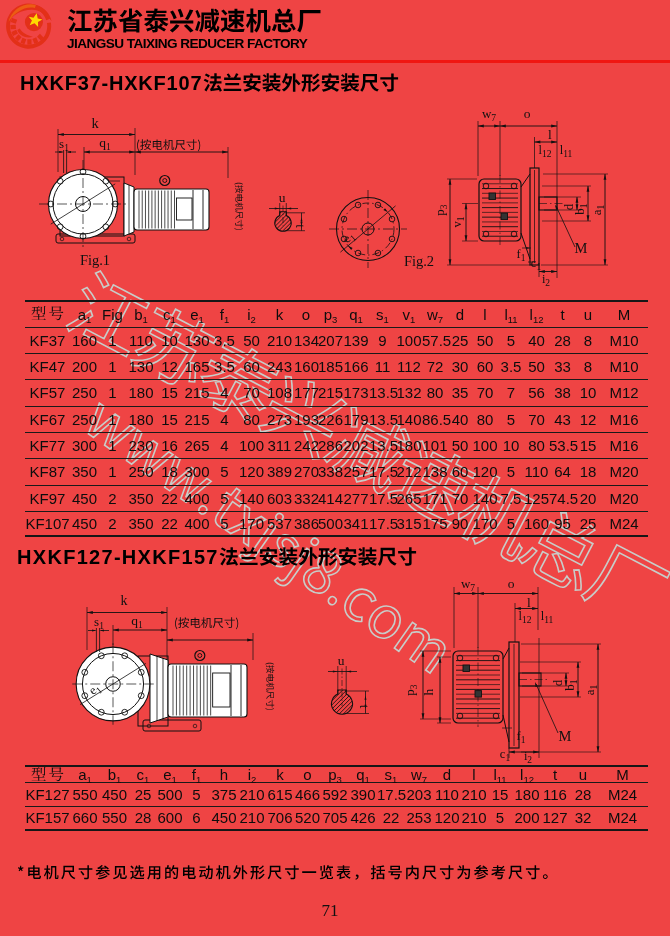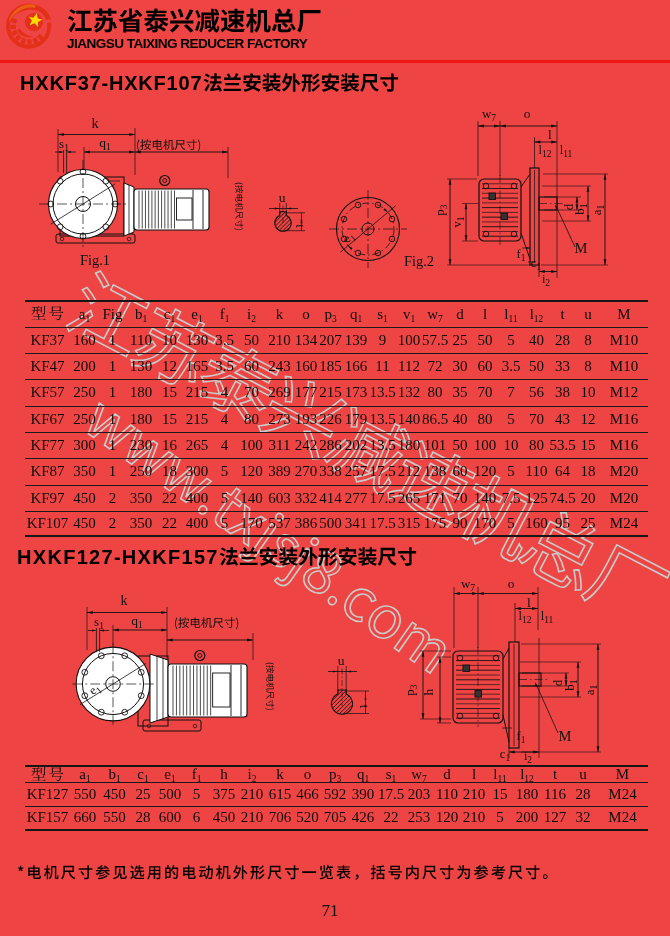--- a/index.html
+++ b/index.html
@@ -1,18 +1,18 @@
 <!DOCTYPE html>
 <html><head><meta charset="utf-8">
 <style>
 html,body{margin:0;padding:0;background:#fff;}
 #page{position:relative;width:670px;height:936px;background:#ef4444;overflow:hidden;
       font-family:"Liberation Sans", sans-serif;}
 .abs{position:absolute;}
-table.dat{border-collapse:collapse;table-layout:fixed;font-family:Liberation Serif, serif;
+table.dat{border-collapse:collapse;table-layout:fixed;font-family:Liberation Sans, sans-serif;
   font-size:15px;color:#0d0d0d;}
 table.dat td{text-align:center;padding:0;white-space:nowrap;overflow:visible;line-height:1.0;}
 sub.s{font-size:9.5px;vertical-align:-3px;line-height:0;}
 </style></head><body>
 <div id="page">
 
 <svg class="abs" style="left:0;top:0" width="670" height="936" viewBox="0 0 670 936">
 <g transform="translate(62,322) rotate(27.5)" stroke="#c8ccc8" stroke-width="1.65" fill="none">
 <path d="M7.3 -58.8C11.9 -56.2 17.9 -52.3 20.9 -49.7L24.4 -54.3C21.4 -56.7 15.2 -60.4 10.6 -62.9ZM3.2 -37.9C7.9 -35.6 14.1 -32.0 17.2 -29.6L20.4 -34.4C17.2 -36.7 10.9 -40.1 6.3 -42.1ZM5.8 1.2 10.5 5.1C15.0 -2.0 20.3 -11.5 24.3 -19.5L20.2 -23.3C15.8 -14.7 9.8 -4.6 5.8 1.2ZM24.8 -4.6V1.1H73.0V-4.6H51.1V-51.0H68.7V-56.7H28.4V-51.0H44.9V-4.6Z M89.2 -24.6C86.8 -19.5 83.0 -12.8 78.5 -8.8L83.2 -5.9C87.5 -10.2 91.3 -17.1 93.8 -22.3ZM132.3 -23.0C135.5 -17.7 139.0 -10.5 140.3 -6.0L145.4 -8.1C143.8 -12.5 140.3 -19.5 137.1 -24.8ZM83.0 -36.1V-30.6H104.1C102.2 -16.3 97.0 -4.6 78.8 1.6C79.9 2.7 81.5 4.9 82.1 6.2C101.9 -1.0 107.7 -14.4 109.8 -30.6H125.9C125.1 -10.3 124.1 -2.2 122.4 -0.4C121.7 0.5 121.0 0.6 119.6 0.5C118.1 0.5 114.3 0.5 110.2 0.2C111.0 1.6 111.7 3.9 111.8 5.3C115.7 5.5 119.7 5.6 121.9 5.5C124.4 5.2 126.0 4.6 127.6 2.8C129.9 -0.1 131.0 -8.5 132.0 -33.3C132.1 -34.1 132.1 -36.1 132.1 -36.1H110.4L110.9 -44.0H105.1L104.7 -36.1ZM121.4 -63.8V-56.5H100.5V-63.8H94.8V-56.5H77.7V-51.2H94.8V-42.9H100.5V-51.2H121.4V-42.9H127.1V-51.2H144.5V-56.5H127.1V-63.8Z M163.9 -17.4C166.9 -15.0 170.5 -11.6 172.1 -9.3L176.2 -12.5C174.5 -14.8 170.9 -18.2 167.7 -20.4ZM198.8 -21.0C196.9 -18.3 193.9 -15.0 191.1 -12.2L187.0 -14.1V-27.6H181.4V-11.9C171.5 -8.3 161.2 -4.7 154.5 -2.6L157.2 2.2C164.1 -0.3 172.9 -3.7 181.4 -7.1V-0.2C181.4 0.7 181.1 1.0 180.1 1.1C179.1 1.1 175.6 1.1 171.7 1.0C172.4 2.4 173.3 4.3 173.5 5.6C178.8 5.6 182.2 5.6 184.2 4.9C186.4 4.1 187.0 2.8 187.0 -0.2V-8.7C194.8 -5.1 203.5 -0.4 208.5 2.8L211.8 -1.5C207.9 -3.9 201.9 -7.1 195.7 -10.1C198.3 -12.5 201.1 -15.4 203.4 -18.0ZM180.9 -63.8C180.6 -61.4 180.2 -59.1 179.6 -56.6H154.0V-51.9H178.4C177.7 -49.9 177.0 -47.9 176.2 -45.9H157.9V-41.3H174.0C172.9 -39.1 171.7 -37.0 170.2 -35.0H149.9V-30.2H166.6C162.0 -24.7 156.2 -19.8 148.9 -16.0C150.3 -15.2 152.3 -13.4 153.2 -12.1C161.7 -16.9 168.4 -23.2 173.6 -30.2H193.5C198.8 -22.6 207.3 -16.3 215.9 -12.8C216.8 -14.4 218.4 -16.5 219.8 -17.6C212.3 -20.0 204.9 -24.6 200.0 -30.2H218.0V-35.0H176.8C178.0 -37.0 179.2 -39.2 180.2 -41.3H211.4V-45.9H182.2C183.0 -47.9 183.7 -49.9 184.3 -51.9H214.6V-56.6H185.6C186.1 -58.8 186.5 -61.0 186.9 -63.2Z M223.0 -27.2V-21.8H291.0V-27.2ZM265.4 -14.8C272.4 -8.5 281.3 0.4 285.6 5.7L291.0 2.5C286.5 -2.9 277.4 -11.4 270.5 -17.6ZM242.1 -17.8C238.1 -11.2 229.9 -3.4 222.4 1.5C223.8 2.5 226.0 4.4 227.1 5.6C234.8 0.3 243.0 -8.0 248.3 -15.5ZM223.4 -54.9C228.1 -48.0 233.0 -38.7 234.9 -32.6L240.4 -35.1C238.4 -41.2 233.5 -50.2 228.6 -57.0ZM246.1 -60.9C249.9 -53.7 253.4 -44.0 254.6 -37.8L260.3 -39.7C259.0 -46.1 255.3 -55.5 251.4 -62.7ZM283.5 -60.6C279.7 -51.5 272.8 -39.1 267.3 -31.5L272.9 -29.6C278.4 -37.1 285.1 -48.9 290.1 -58.8Z M350.0 -60.9C353.6 -58.3 357.6 -54.6 359.6 -52.1L363.1 -55.2C361.1 -57.7 356.9 -61.2 353.4 -63.5ZM322.5 -40.3V-35.8H341.6V-40.3ZM295.7 -58.3C299.4 -52.7 303.4 -45.4 305.1 -40.7L309.9 -43.0C308.1 -47.7 303.9 -54.9 300.1 -60.3ZM294.8 -0.2 299.8 2.2C303.1 -5.1 307.0 -15.2 309.9 -23.8L305.5 -26.2C302.4 -17.1 297.9 -6.5 294.8 -0.2ZM323.3 -29.8V-4.3H327.8V-8.6H341.2V-29.8ZM327.8 -25.2H337.0V-13.3H327.8ZM342.6 -63.5 343.1 -51.5H314.4V-31.1C314.4 -20.7 313.7 -6.7 306.9 3.3C308.1 4.0 310.3 5.5 311.2 6.4C318.4 -4.3 319.5 -19.9 319.5 -31.1V-46.3H343.4C344.1 -33.5 345.2 -22.1 347.1 -13.3C342.8 -7.1 337.7 -1.9 331.4 2.1C332.5 3.0 334.4 4.8 335.2 5.7C340.3 2.2 344.7 -2.1 348.6 -7.1C351.0 1.2 354.3 6.1 358.8 6.2C361.5 6.3 364.4 3.0 365.8 -9.3C364.9 -9.8 362.7 -11.1 361.8 -12.1C361.2 -4.5 360.2 -0.2 358.8 -0.2C356.3 -0.4 354.2 -5.0 352.4 -12.6C357.1 -20.1 360.6 -28.9 363.1 -39.1L358.1 -40.1C356.4 -32.7 354.1 -26.0 351.1 -20.0C349.8 -27.4 348.9 -36.4 348.3 -46.3H364.4V-51.5H348.1C347.9 -55.3 347.8 -59.4 347.7 -63.5Z M370.2 -57.8C374.4 -53.8 379.6 -48.2 381.9 -44.6L386.5 -48.0C384.0 -51.6 378.8 -57.0 374.5 -60.7ZM385.2 -36.7H368.6V-31.4H379.7V-7.6C376.2 -6.4 372.2 -3.2 368.2 0.7L371.8 5.5C375.8 0.8 379.7 -3.3 382.6 -3.3C384.3 -3.3 386.7 -1.1 389.9 0.8C395.2 3.8 401.6 4.6 410.6 4.6C417.8 4.6 431.0 4.2 436.5 3.8C436.6 2.2 437.5 -0.4 438.1 -1.8C430.7 -1.1 419.5 -0.5 410.8 -0.5C402.5 -0.5 396.0 -1.0 391.1 -3.8C388.5 -5.2 386.7 -6.6 385.2 -7.4ZM397.5 -40.1H409.6V-30.4H397.5ZM415.2 -40.1H427.9V-30.4H415.2ZM409.6 -63.8V-55.9H389.2V-51.0H409.6V-44.7H392.2V-25.8H407.1C402.7 -19.4 395.2 -13.2 388.3 -10.3C389.5 -9.2 391.1 -7.3 392.0 -5.9C398.2 -9.2 404.9 -15.0 409.6 -21.5V-3.7H415.2V-21.4C421.5 -16.7 428.3 -11.2 431.9 -7.2L435.5 -11.0C431.5 -15.3 423.7 -21.2 417.0 -25.8H433.3V-44.7H415.2V-51.0H436.8V-55.9H415.2V-63.8Z M475.8 -59.5V-35.1C475.8 -23.3 474.8 -8.2 464.5 2.4C465.8 3.1 468.0 5.0 468.9 6.1C479.8 -5.2 481.4 -22.4 481.4 -35.1V-54.1H495.7V-5.2C495.7 1.4 496.1 2.7 497.4 3.9C498.6 4.9 500.2 5.3 501.8 5.3C502.8 5.3 504.5 5.3 505.6 5.3C507.2 5.3 508.6 5.0 509.7 4.3C510.8 3.5 511.4 2.2 511.8 0.0C512.1 -1.9 512.4 -7.5 512.4 -11.9C511.0 -12.3 509.2 -13.2 508.1 -14.3C508.0 -9.2 507.9 -5.2 507.7 -3.4C507.6 -1.7 507.4 -1.0 506.9 -0.5C506.6 -0.2 506.0 0.0 505.4 0.0C504.7 0.0 503.7 0.0 503.2 0.0C502.6 0.0 502.2 -0.2 501.8 -0.5C501.5 -0.8 501.3 -2.2 501.3 -4.7V-59.5ZM454.6 -63.8V-47.6H442.0V-42.1H453.8C451.1 -31.5 445.5 -19.7 440.1 -13.3C441.0 -11.9 442.5 -9.7 443.1 -8.1C447.3 -13.4 451.5 -22.0 454.6 -30.9V6.0H460.1V-28.9C463.1 -25.1 466.7 -20.4 468.2 -17.8L471.7 -22.5C470.0 -24.5 462.8 -32.6 460.1 -35.3V-42.1H471.4V-47.6H460.1V-63.8Z M568.7 -16.3C573.0 -11.0 577.5 -4.0 579.2 0.8L583.8 -2.1C582.1 -6.9 577.5 -13.7 573.0 -18.8ZM542.3 -20.4C547.3 -17.0 553.1 -11.6 555.9 -7.9L560.2 -11.6C557.3 -15.1 551.4 -20.3 546.3 -23.6ZM532.4 -18.3V-2.6C532.4 3.6 534.7 5.2 543.8 5.2C545.6 5.2 558.9 5.2 560.9 5.2C567.8 5.2 569.7 3.1 570.6 -5.6C568.9 -5.9 566.5 -6.8 565.2 -7.7C564.7 -1.0 564.2 0.1 560.4 0.1C557.4 0.1 546.3 0.1 544.1 0.1C539.2 0.1 538.4 -0.4 538.4 -2.7V-18.3ZM521.4 -17.1C520.0 -11.2 517.4 -4.6 514.3 -0.7L519.5 1.8C522.9 -2.7 525.4 -9.9 526.8 -16.1ZM531.1 -43.1H567.0V-29.7H531.1ZM525.1 -48.5V-24.2H573.3V-48.5H560.9C563.6 -52.4 566.4 -57.1 568.8 -61.4L563.0 -63.8C561.0 -59.2 557.7 -52.9 554.7 -48.5H539.1L543.6 -50.8C542.2 -54.3 538.7 -59.6 535.4 -63.5L530.5 -61.3C533.7 -57.4 536.9 -52.1 538.2 -48.5Z M595.0 -58.5V-35.8C595.0 -24.3 594.3 -8.5 587.0 2.6C588.6 3.2 591.1 4.9 592.3 5.9C600.0 -5.9 601.0 -23.5 601.0 -35.8V-52.6H655.1V-58.5Z"></path>
       </g>
@@ -620,21 +620,21 @@
           </tr>
 <tr style="height:26.35px;border-bottom:1.5px solid #1a1a1a">
             <td>KF57</td>
             <td>250</td>
             <td>1</td>
             <td>180</td>
             <td>15</td>
             <td>215</td>
             <td>4</td>
             <td>70</td>
-            <td>269</td>
+            <td>108</td>
             <td>177</td>
             <td>215</td>
             <td>173</td>
             <td>13.5</td>
             <td>132</td>
             <td>80</td>
             <td>35</td>
             <td>70</td>
             <td>7</td>
             <td>56</td>

